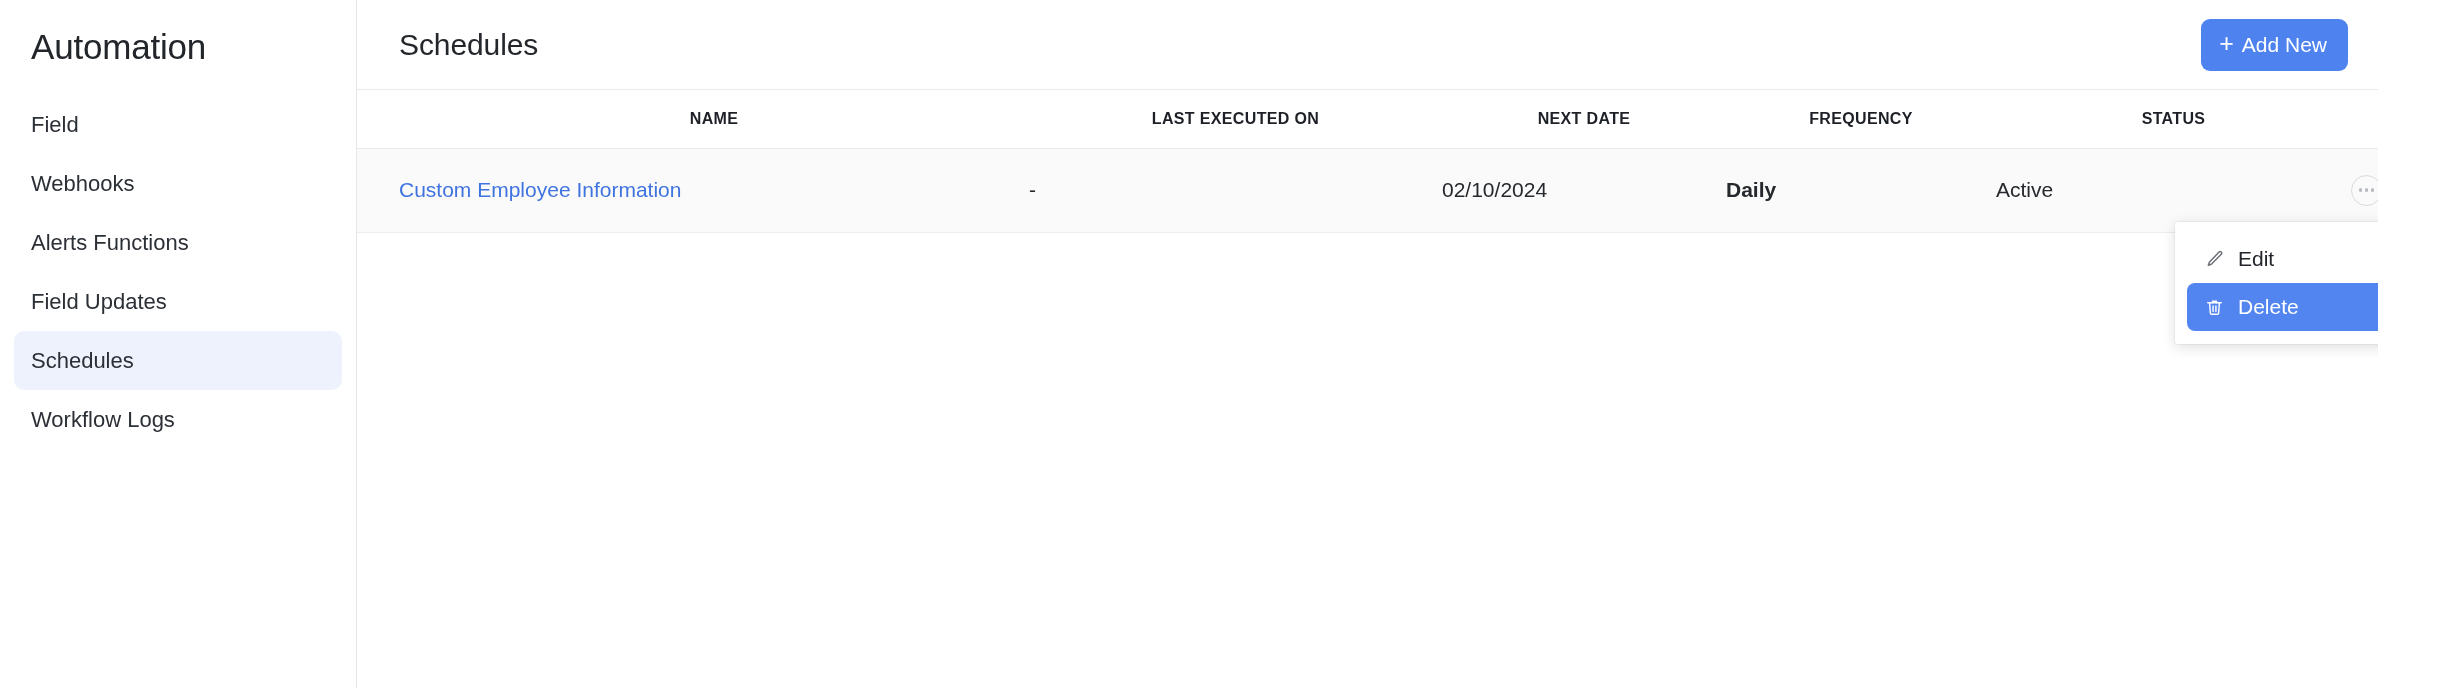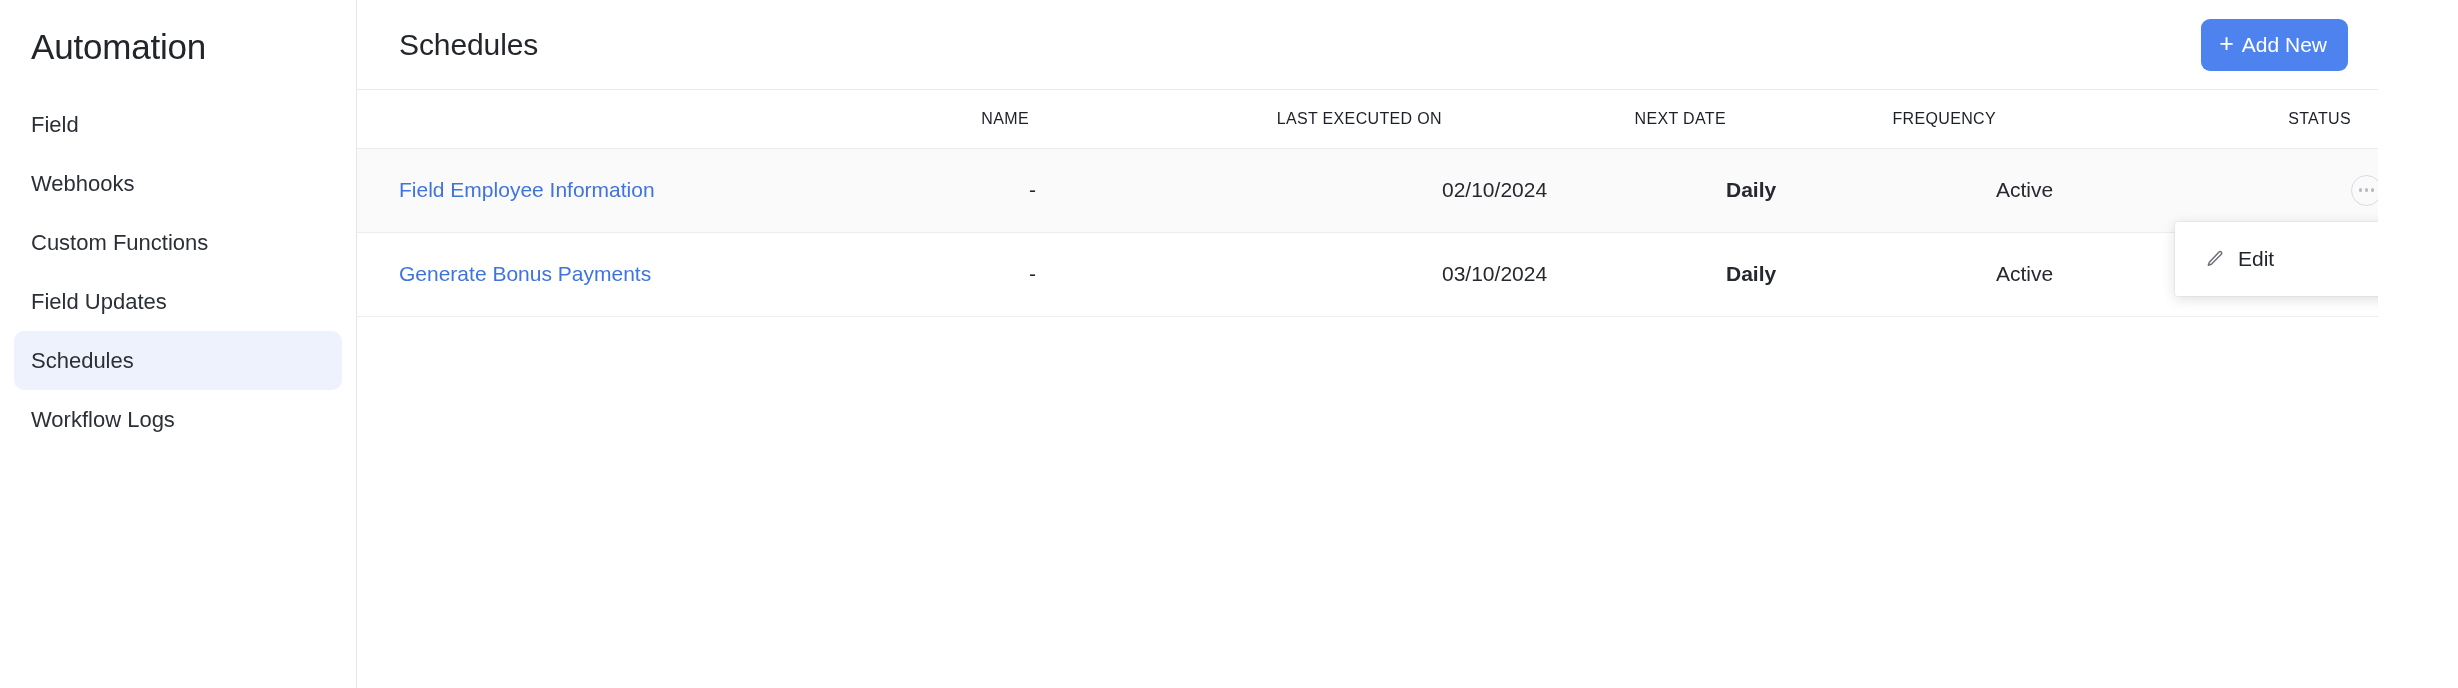--- a/index.html
+++ b/index.html
@@ -118,23 +118,23 @@
   }
 
   
   .table {
     width: 100%;
     border-collapse: collapse;
     table-layout: fixed;
   }
 
   .table th {
-    text-align: right;
+    text-align: center;
     font-size: 16px;
-    font-weight: 400;
+    font-weight: 700;
     color: #1d2026;
     letter-spacing: 0.35px;
     text-transform: uppercase;
     height: 58px;
     padding: 0;
     vertical-align: middle;
     border-bottom: 1px solid #e9eaec;
   }
 
   .table td {
@@ -243,21 +243,21 @@
   <aside class="sidebar">
     <div class="sidebar-title">Automation</div>
     <nav class="sidebar-nav">
       <div class="sidebar-item">
         <span>Field</span>
       </div>
       <div class="sidebar-item">
         <span>Webhooks</span>
       </div>
       <div class="sidebar-item">
-        <span>Custom Functions</span>
+        <span>Alerts Functions</span>
       </div>
       <div class="sidebar-item">
         <span>Field Updates</span>
       </div>
       <div class="sidebar-item active">
         <span>Schedules</span>
       </div>
       <div class="sidebar-item">
         <span>Workflow Logs</span>
       </div>
@@ -282,59 +282,59 @@
           <th class="col-next">NEXT DATE</th>
           <th class="col-freq">FREQUENCY</th>
           <th class="col-status">STATUS</th>
           <th class="col-actions"></th>
         </tr>
       </thead>
       <tbody>
 
         <tr class="row-hover">
           <td class="col-name">
-            <a class="cell-link" href="#">Field Employee Information</a>
+            <a class="cell-link" href="#">Custom Employee Information</a>
           </td>
           <td class="col-last">
             <span class="dash">-</span>
           </td>
           <td class="col-next">02/10/2024</td>
           <td class="col-freq">Daily</td>
           <td class="col-status">Active</td>
           <td class="col-actions actions-cell">
             <button class="kebab-button">
               <span></span>
               <span></span>
               <span></span>
             </button>
           </td>
         </tr>
 
-        <tr>
-          <td class="col-name">
-            <a class="cell-link" href="#">Generate Bonus Payments</a>
-          </td>
-          <td class="col-last">
-            <span class="dash">-</span>
-          </td>
-          <td class="col-next">03/10/2024</td>
-          <td class="col-freq">Daily</td>
-          <td class="col-status">Active</td>
-          <td class="col-actions actions-cell"></td>
-        </tr>
 
       </tbody>
     </table>
 
   </main>
 
   <div class="dropdown">
     <div class="dropdown-item">
       <span class="mi">
         <svg width="20" height="20" viewBox="0 0 24 24" fill="none" stroke="#6d7178" stroke-width="1.8" stroke-linecap="round" stroke-linejoin="round">
           <path d="M16.8 3.7a1.9 1.9 0 0 1 2.7 2.7L7.6 18.3 4 19.5l1.2-3.6z"></path>
         </svg>
       </span>
       <span>Edit</span>
     </div>
+    <div class="dropdown-item selected">
+      <span class="mi">
+        <svg width="19" height="19" viewBox="0 0 24 24" fill="none" stroke="#ffffff" stroke-width="1.8" stroke-linecap="round" stroke-linejoin="round">
+          <path d="M3.5 6h17"></path>
+          <path d="M9.5 6V4.2h5V6"></path>
+          <path d="M5.8 6l1 13.2a1.4 1.4 0 0 0 1.4 1.3h7.6a1.4 1.4 0 0 0 1.4-1.3L18.2 6"></path>
+          <path d="M10.2 10v7"></path>
+          <path d="M13.8 10v7"></path>
+        </svg>
+      </span>
+      <span>Delete</span>
+    </div>
   </div>
 
 </div>
 
 </body></html>

